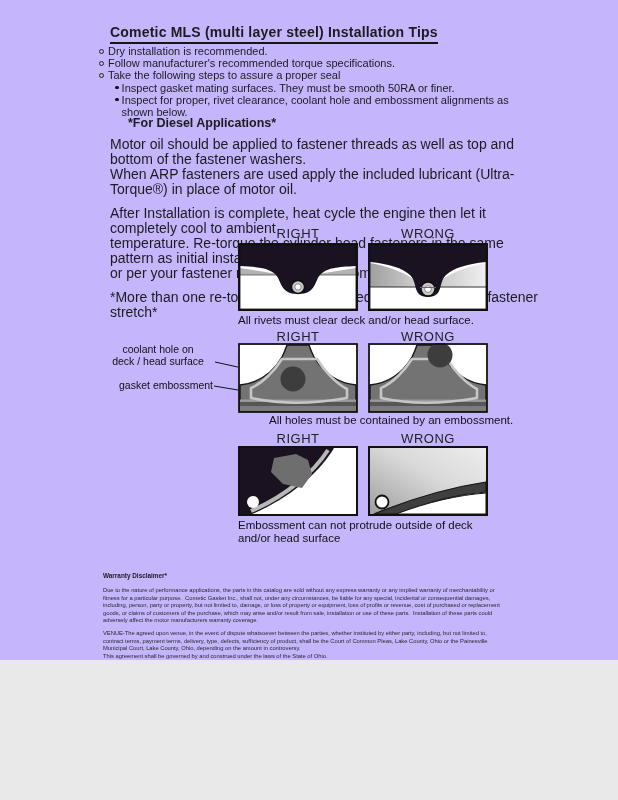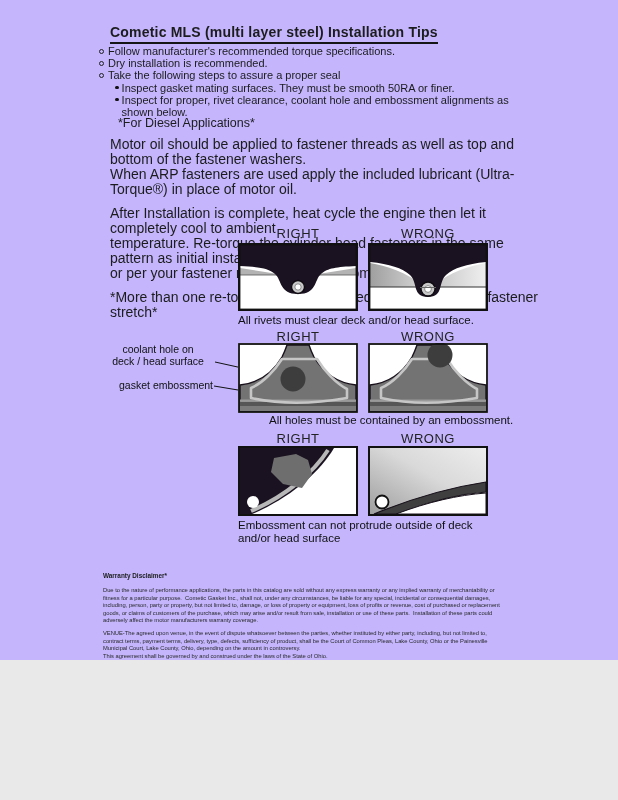--- a/index.html
+++ b/index.html
@@ -13,21 +13,21 @@
   .title{left:110px;top:24px;font-size:14px;font-weight:bold;
     border-bottom:2px solid #161616;padding-bottom:2px;letter-spacing:.2px;}
   
   .tips{left:99px;top:45px;width:440px;font-size:11px;line-height:12.2px;}
   .brow{display:flex;align-items:flex-start;}
   .brow.sub{margin-left:16px;}
   .omark{flex:0 0 auto;width:3px;height:3px;border:1px solid #222;border-radius:50%;margin:4px 4px 0 0;}
   .fmark{flex:0 0 auto;width:3.6px;height:3.6px;background:#111;border-radius:50%;margin:4px 3px 0 0;}
   
   .diesel{left:110px;top:116px;width:440px;}
-  .diesel h2{font-size:12.5px;font-weight:normal;margin:0 0 7px 8px;}
+  .diesel h2{font-size:12.5px;font-weight:bold;margin:0 0 7px 18px;}
   .diesel p{font-size:14px;line-height:15px;margin:0 0 9px 0;white-space:pre-line;}
   
   .dlabel{font-size:13px;letter-spacing:.5px;color:#222;text-align:center;width:120px;}
   .panel{width:120px;}
   .caption{font-size:11.5px;color:#111;white-space:pre-line;line-height:13px;}
   .annot{font-size:10.5px;line-height:11.5px;text-align:right;white-space:pre-line;color:#111;}
   svg{display:block;}
   
   .warranty{left:103px;top:572px;width:440px;}
   .warranty h3{font-size:6.4px;font-weight:bold;margin:0 0 8px 0;}
@@ -37,25 +37,25 @@
 </head>
 <body>
 
 <div class="page">
 
   <div class="abs title">Cometic MLS (multi layer steel) Installation Tips</div>
 
   <div class="abs tips">
     <div class="brow">
         <span class="omark"></span>
-        <span>Follow manufacturer's recommended torque specifications.</span>
+        <span>Dry installation is recommended.</span>
       </div>
     <div class="brow">
         <span class="omark"></span>
-        <span>Dry installation is recommended.</span>
+        <span>Follow manufacturer's recommended torque specifications.</span>
       </div>
     <div class="brow">
         <span class="omark"></span>
         <span>Take the following steps to assure a proper seal</span>
       </div>
     <div class="brow sub">
         <span class="fmark"></span>
         <span>Inspect gasket mating surfaces.  They must be smooth 50RA or finer.</span>
       </div>
     <div class="brow sub">

